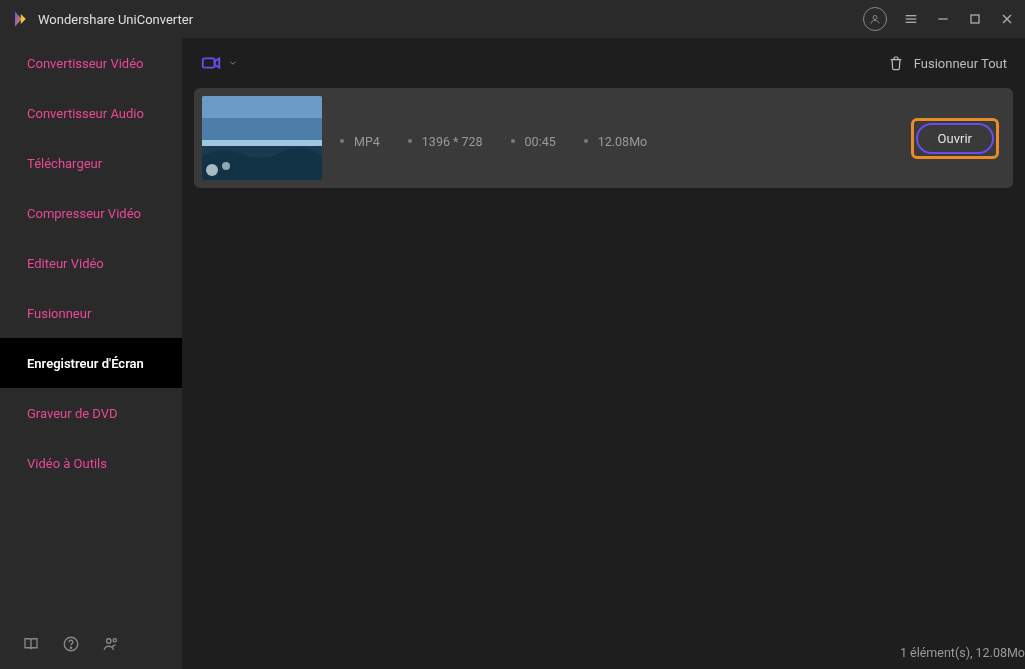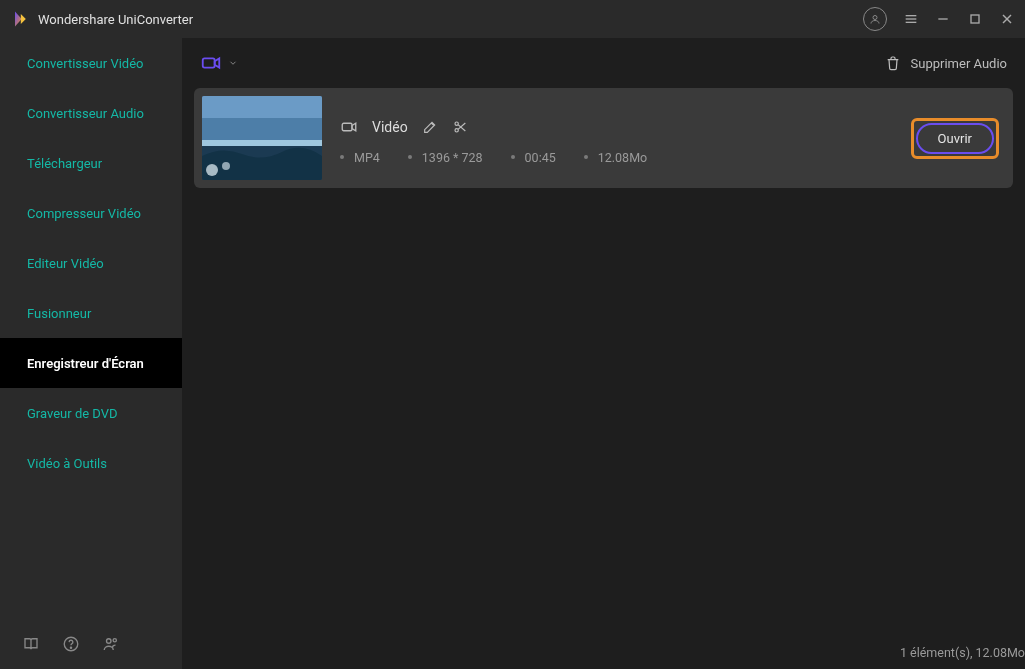--- a/index.html
+++ b/index.html
@@ -15,21 +15,21 @@
   .avatar-circle svg { width:12px; height:12px; }
   .hamburger-icon, .win-icon { width: 16px; height: 16px; display:flex; align-items:center; justify-content:center; cursor:pointer; }
   .win-icon svg, .hamburger-icon svg { stroke:#aaa; }
 
   
   .body-area { display: flex; height: calc(669px - 38px); }
 
   
   .sidebar { width: 182px; background: #2a2a2a; display:flex; flex-direction:column; }
   .sidebar-nav { flex:1; }
-  .sidebar-item { height: 50px; display:flex; align-items:center; padding-left: 24px; font-size: 13px; color:#14b8a6; cursor:pointer; border-left: 3px solid transparent; }
+  .sidebar-item { height: 50px; display:flex; align-items:center; padding-left: 24px; font-size: 13px; color:#ec4899; cursor:pointer; border-left: 3px solid transparent; }
   .sidebar-item.active { background:#000; color:#fff; font-weight:600; border-left:3px solid transparent; }
   .sidebar-bottom { display:flex; gap: 22px; padding: 16px 22px; }
   .sidebar-bottom .sb-icon { width:18px; height:18px; cursor:pointer; }
 
   
   .main { flex:1; display:flex; flex-direction:column; background:#1e1e1e; }
   .toolbar { height: 50px; display:flex; align-items:center; padding: 0 18px; }
   .record-dropdown { display:flex; align-items:center; gap:6px; cursor:pointer; }
   .record-dropdown svg.cam { stroke:#6a4df0; }
   .toolbar-right { margin-left:auto; display:flex; align-items:center; gap:10px; cursor:pointer; }
@@ -170,57 +170,38 @@
             <path d="M16 10l5-3v10l-5-3z"></path>
           </svg>
         <svg width="10" height="10" viewBox="0 0 24 24" fill="none" stroke="#999" stroke-width="2">
             <polyline points="6 9 12 15 18 9"></polyline>
           </svg>
       </div>
       <div class="toolbar-right">
         <svg width="16" height="16" viewBox="0 0 24 24" fill="none" stroke="#bdbdbd" stroke-width="1.8">
             <path d="M4 7h16M9 7V5a2 2 0 0 1 2-2h2a2 2 0 0 1 2 2v2M6 7l1 13a2 2 0 0 0 2 2h6a2 2 0 0 0 2-2l1-13"></path>
           </svg>
-        <span>Supprimer Audio</span>
+        <span>Fusionneur Tout</span>
       </div>
     </div>
 
     <div class="content">
       <div class="file-card">
         <div class="thumb">
           <svg viewBox="0 0 120 84" preserveAspectRatio="none">
             <rect x="0" y="0" width="120" height="44" fill="#4d7ea8"></rect>
             <rect x="0" y="0" width="120" height="22" fill="#6b9bc6"></rect>
             <rect x="0" y="44" width="120" height="40" fill="#1b3a52"></rect>
             <rect x="0" y="44" width="120" height="6" fill="#9fc7df"></rect>
             <path d="M0 60 Q20 50 40 58 T80 56 T120 60 L120 84 L0 84 Z" fill="#123246"></path>
             <circle cx="10" cy="74" r="6" fill="#e8f3fa" opacity="0.7"></circle>
             <circle cx="24" cy="70" r="4" fill="#e8f3fa" opacity="0.6"></circle>
           </svg>
         </div>
         <div class="file-info">
-          <div class="file-row1">
-            <svg class="cam-small" width="18" height="18" viewBox="0 0 24 24" fill="none" stroke-width="1.8">
-                <rect x="3" y="7" width="13" height="10" rx="2"></rect>
-                <path d="M16 10l5-3v10l-5-3z"></path>
-              </svg>
-            <span class="file-type">Vidéo</span>
-            <span class="small-icon">
-              <svg viewBox="0 0 24 24" fill="none" stroke="#bbb" stroke-width="1.8">
-                  <path d="M4 20h4L19 9l-4-4L4 16v4zM14 6l4 4"></path>
-                </svg>
-            </span>
-            <span class="small-icon">
-              <svg viewBox="0 0 24 24" fill="none" stroke="#bbb" stroke-width="1.8">
-                  <circle cx="7" cy="17" r="2.5"></circle>
-                  <circle cx="7" cy="7" r="2.5"></circle>
-                  <path d="M9 8.5 L20 18M9 15.5 L20 6"></path>
-                </svg>
-            </span>
-          </div>
           <div class="file-row2">
             <span class="meta">
                 <span class="dot"></span>
                 <span>MP4</span>
               </span>
             <span class="meta">
                 <span class="dot"></span>
                 <span>1396 * 728</span>
               </span>
             <span class="meta">

